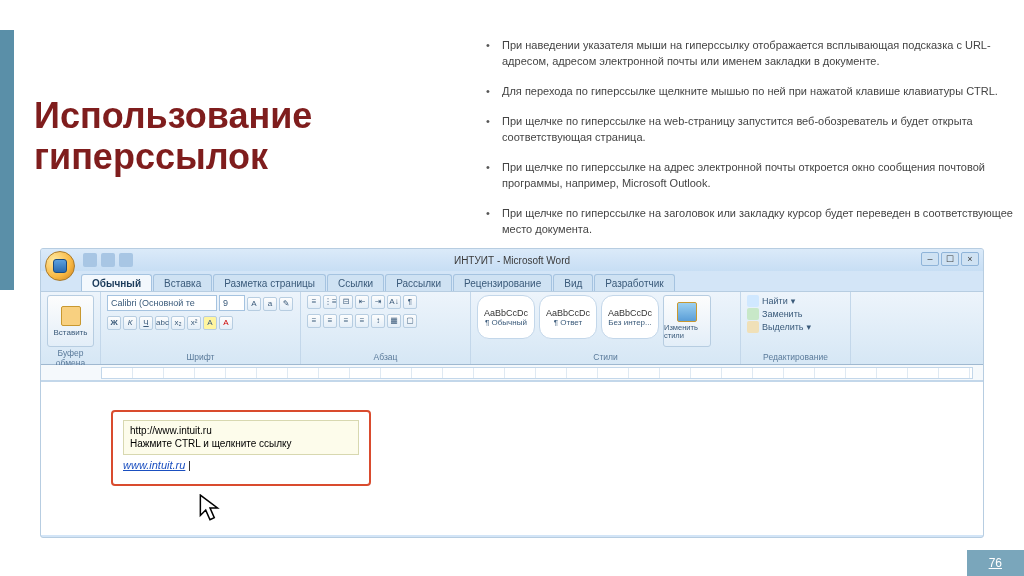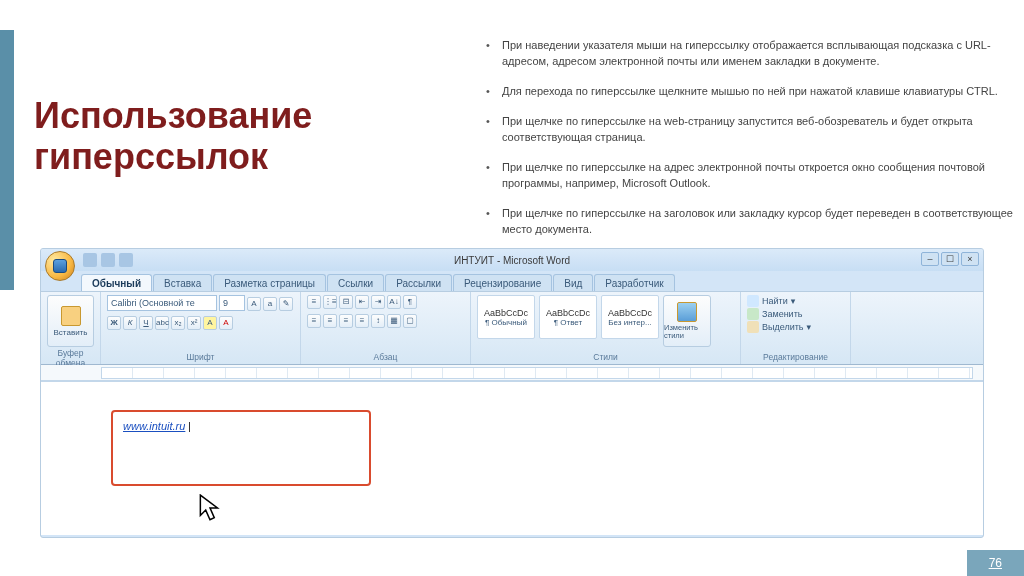--- a/index.html
+++ b/index.html
@@ -25,21 +25,21 @@
   .ws-tab.active { background: #f3f8fd; color: #1a3a5a; font-weight: 600; }
   .ws-ribbon { height: 74px; background: linear-gradient(#edf4fb,#d6e7f5); border-top: 1px solid #b7cde1; border-bottom: 1px solid #9fb8d0; display: flex; font-size: 9px; color: #3a5a7a; }
   .rgroup { border-right: 1px solid #c3d7ea; padding: 3px 6px 2px; display: flex; flex-direction: column; justify-content: space-between; position: relative; }
   .rgroup-label { text-align: center; font-size: 8.5px; color: #5a7a9a; padding-top: 1px; }
   .rgroup-body { flex: 1; display: flex; gap: 4px; align-items: flex-start; }
   .big-btn { width: 52px; height: 52px; background: linear-gradient(#fdfdfd,#e3eef8); border: 1px solid #b7cde1; border-radius: 3px; display: flex; flex-direction: column; align-items: center; justify-content: center; gap: 2px; font-size: 8px; }
   .big-btn .ico { width: 20px; height: 20px; background: #f8d080; border: 1px solid #c89830; border-radius: 2px; }
   .font-row { display: flex; gap: 2px; margin-bottom: 2px; align-items: flex-end; }
   .combo { height: 16px; background: #fff; border: 1px solid #a5c3e0; font-size: 9px; padding: 1px 3px; display: inline-flex; align-items: center; }
   .mini { width: 14px; height: 14px; background: linear-gradient(#fdfdfd,#e3eef8); border: 1px solid #b7cde1; border-radius: 2px; font-size: 8px; text-align: center; line-height: 12px; }
-  .style-tile { width: 58px; height: 44px; background: #fff; border: 1px solid #c3d7ea; border-radius: 2px; display: flex; flex-direction: column; align-items: center; justify-content: center; font-size: 8px; }
+  .style-tile { width: 58px; height: 44px; background: #fff; border: 1px solid #c3d7ea; border-radius: 12px; display: flex; flex-direction: column; align-items: center; justify-content: center; font-size: 8px; }
   .style-sample { font-size: 9px; color: #333; }
   .edit-list { display: flex; flex-direction: column; gap: 1px; font-size: 9px; }
   .edit-list div { display:flex; align-items:center; gap:3px; }
   .edit-list .ei { width:12px; height:12px; border-radius:2px; }
   .ws-ruler { height: 16px; background: #f5f9fc; border-bottom: 1px solid #c3d7ea; position: relative; }
   .ruler-strip { position: absolute; left: 60px; right: 10px; top: 2px; height: 12px; background: repeating-linear-gradient(to right, #fff 0, #fff 30px, #dfe9f2 30px, #dfe9f2 31px); border: 1px solid #c3d7ea; }
   .ws-doc { background: #fff; height: 154px; position: relative; border-top: 1px solid #c3d7ea; }
   .tooltip-box { position: absolute; left: 70px; top: 28px; width: 260px; height: 76px; border: 2px solid #d94b2e; border-radius: 4px; background: #fff; padding: 8px 10px; font-size: 10px; }
   .tt-inner { background: #fdfceb; border: 1px solid #d8d8b0; padding: 4px 6px; font-size: 10px; line-height: 1.25; margin-bottom: 4px; }
   .hyperlink { color: #1a4fc0; text-decoration: underline; font-size: 11px; font-style: italic; }
@@ -177,20 +177,24 @@
         </div>
       </div>
       <div class="rgroup-label">Редактирование</div>
     </div>
   </div>
   <div class="ws-ruler">
     <div class="ruler-strip"></div>
   </div>
   <div class="ws-doc">
     <div class="tooltip-box">
+      <div class="tt-inner">
+        <div>http://www.intuit.ru</div>
+        <div>Нажмите CTRL и щелкните ссылку</div>
+      </div>
       <span class="hyperlink">www.intuit.ru</span>
       <span> |</span>
     </div>
     <div class="cursor-arrow">
       <svg viewBox="0 0 20 28">
           <path d="M1 1 L1 20 L6 15 L10 24 L14 22 L10 13 L17 13 Z" fill="#fff" stroke="#000" stroke-width="1.4"></path>
         </svg>
     </div>
   </div>
 </div>

